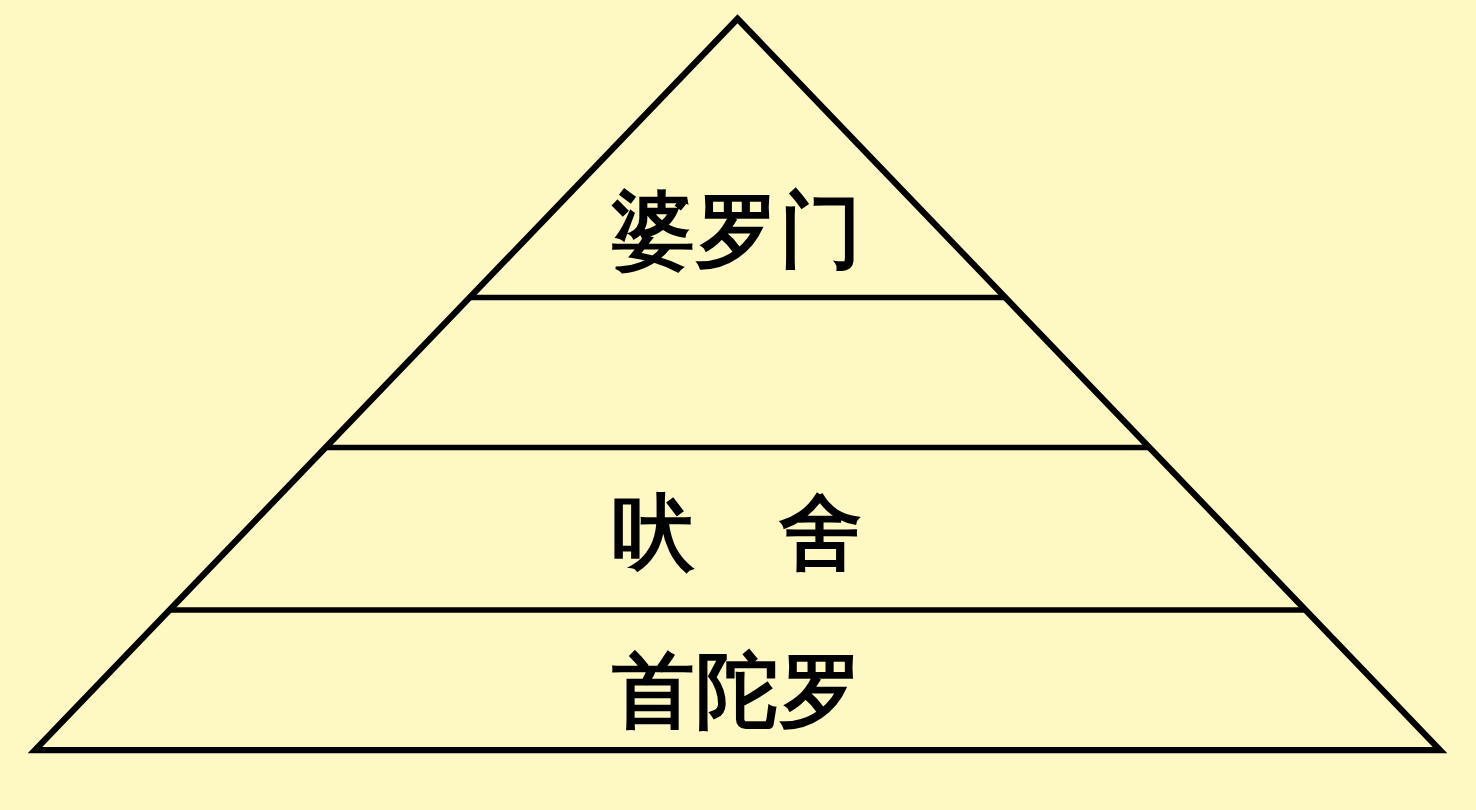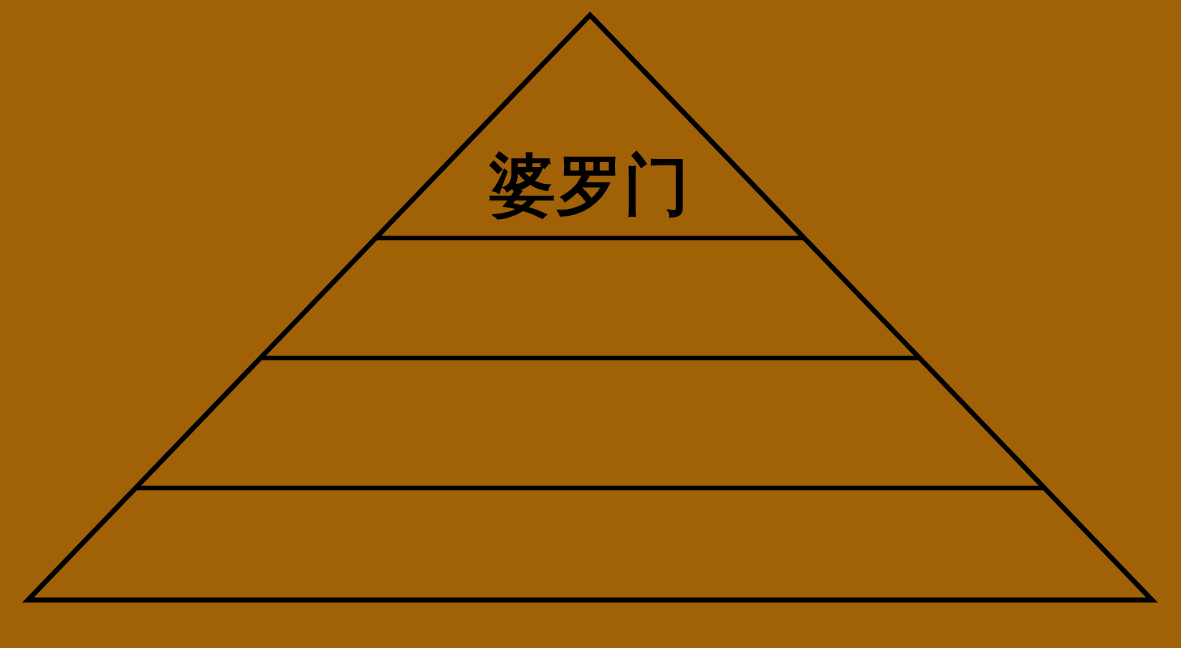--- a/index.html
+++ b/index.html
@@ -4,21 +4,21 @@
 <style>
   html, body {
     margin: 0;
     padding: 0;
     background: #ffffff;
   }
   .canvas {
     position: relative;
     width: 1181px;
     height: 648px;
-    background: #a16207;
+    background: #fef9c3;
     overflow: hidden;
     font-family: "Liberation Serif", "DejaVu Serif", serif;
   }
   .pyramid-svg {
     position: absolute;
     top: 0;
     left: 0;
     width: 1181px;
     height: 648px;
     display: block;
@@ -48,15 +48,17 @@
   <svg class="pyramid-svg" viewBox="0 0 1181 648" xmlns="http://www.w3.org/2000/svg">
     <polygon points="590,15 1152,600 28,600" fill="none" stroke="#000000" stroke-width="5" stroke-linejoin="miter"></polygon>
     <line x1="376" y1="238" x2="804" y2="238" stroke="#000000" stroke-width="4.5"></line>
     <line x1="261" y1="358" x2="919" y2="358" stroke="#000000" stroke-width="4.5"></line>
     <line x1="136" y1="488" x2="1044" y2="488" stroke="#000000" stroke-width="4.5"></line>
   </svg>
 
   <div class="level-label lbl-1">婆罗门</div>
 
 
+  <div class="level-label lbl-3">吠　舍</div>
 
+  <div class="level-label lbl-4">首陀罗</div>
 
 </div>
 
 </body></html>

